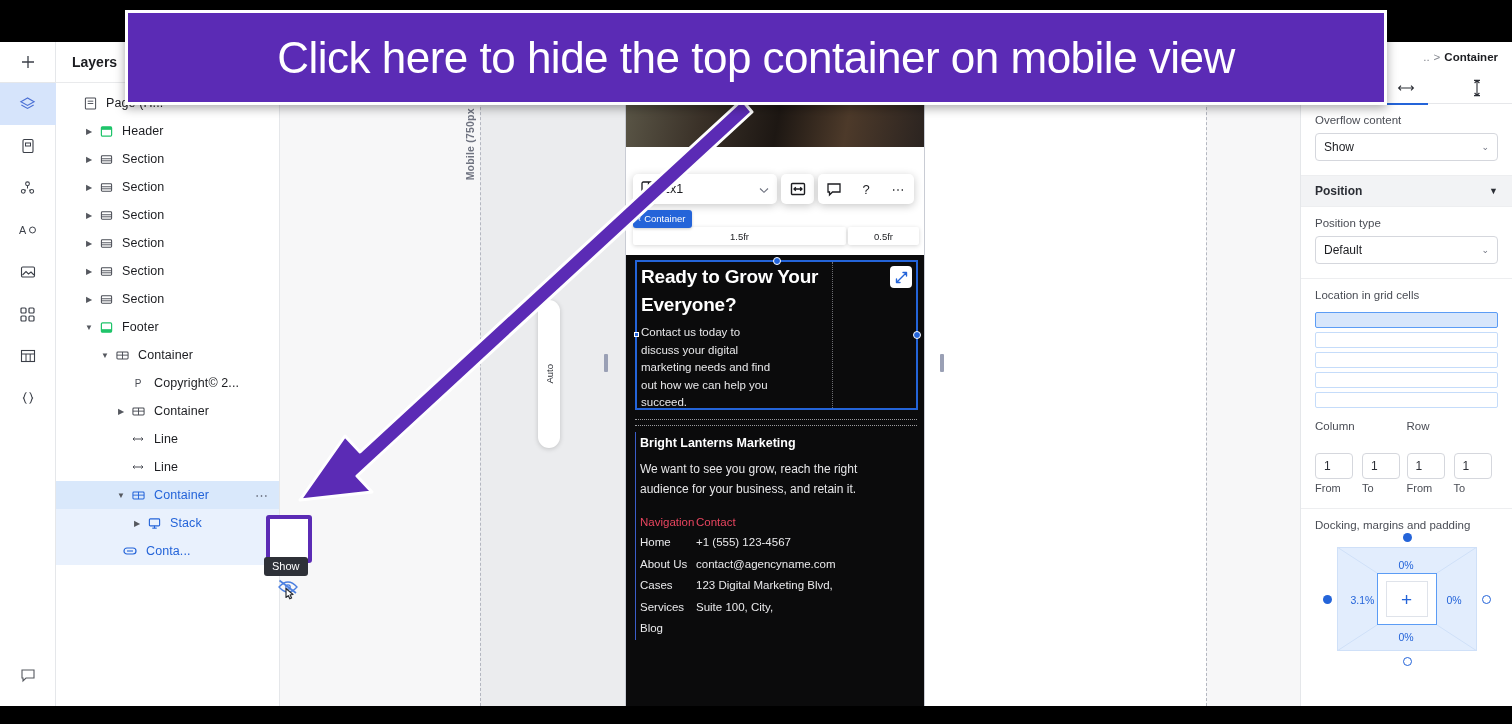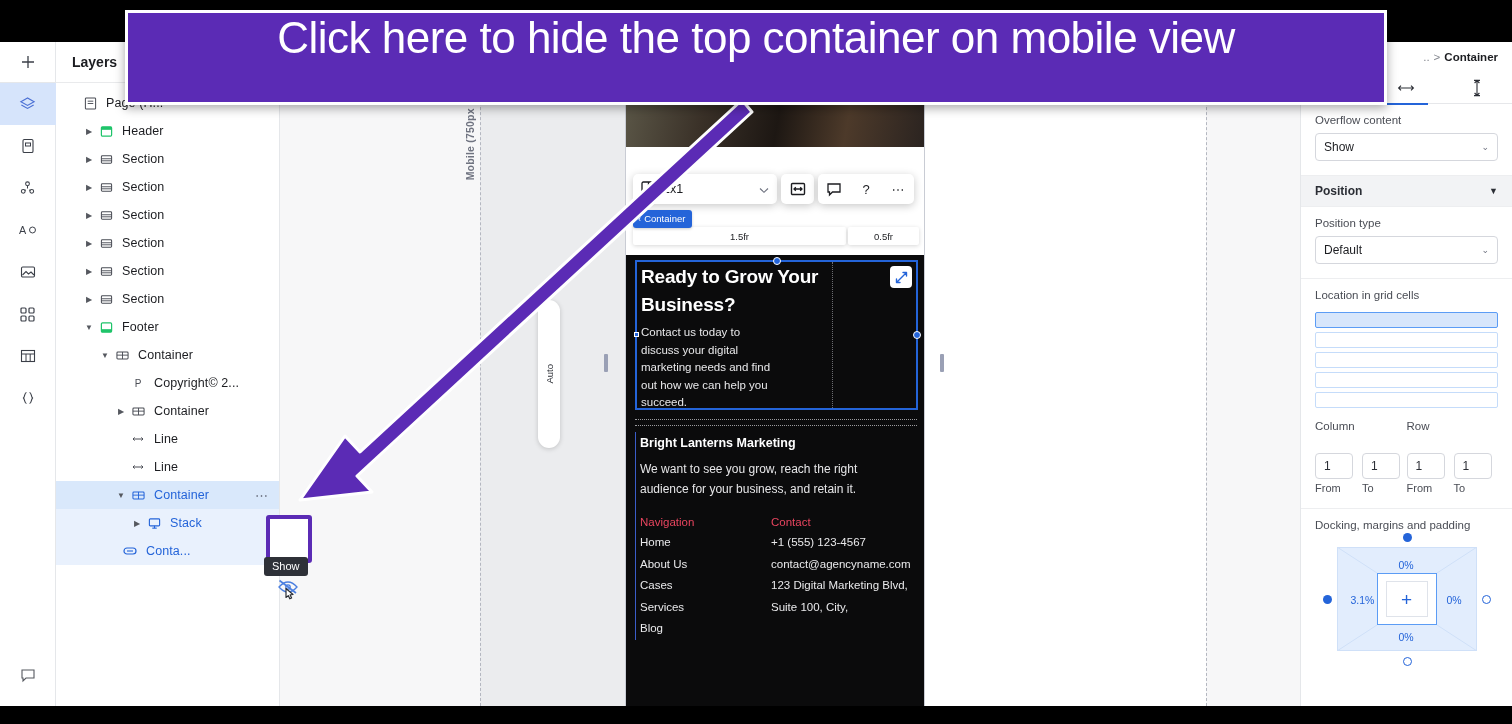--- a/index.html
+++ b/index.html
@@ -239,21 +239,21 @@
     border-left: 1px solid #3a5cc8;
   }
   .foot-h {
     font-size: 12.5px; font-weight: bold; color: #ffffff;
     padding: 4px 0 0 4px;
   }
   .foot-p {
     font-size: 12px; color: #e6e6e8; line-height: 20px;
     padding: 9px 10px 0 4px;
   }
-  .foot-cols { display: flex; padding: 14px 0 0 4px; justify-content: space-between; }
+  .foot-cols { display: flex; padding: 14px 0 0 4px; }
   .fcol { width: 52px; }
   .fcol2 { width: 150px; padding-left: 4px; }
   .fcol-h { font-size: 11.5px; color: #e8455f; line-height: 19px; }
   .fcol-i { font-size: 11.5px; color: #e9e9eb; line-height: 21.5px; }
   .fcol2-i { font-size: 11.5px; color: #e9e9eb; line-height: 21.5px; }
 
   .auto-pill {
     position: absolute; left: 258px; top: 258px;
     width: 22px; height: 148px;
     background: #ffffff; border-radius: 11px;
@@ -355,21 +355,21 @@
   }
   .dk-dot.hollow { background: #fff; border: 1.5px solid #2464d9; }
 
   
   .callout {
     position: absolute; left: 125px; top: 10px;
     width: 1262px; height: 95px;
     background: #5b2bb5;
     border: 3px solid #ffffff;
     box-shadow: 0 3px 10px rgba(0,0,0,.35);
-    display: flex; justify-content: center;
+    display: flex; align-items: center; justify-content: center;
     z-index: 60;
   }
   .callout span {
     color: #ffffff; font-size: 44px; letter-spacing: -.5px;
     font-family: "Liberation Sans", sans-serif;
   }
   .arrow-svg { position: absolute; left: 0; top: 0; z-index: 55;
     pointer-events: none; }
 </style>
 </head>
@@ -641,21 +641,21 @@
 
     <div class="frame">
 
       <div class="hero">
         <div class="hero-t">Why Your Social Media Campaigns Shouldn’t Target Everyone</div>
       </div>
 
       <div class="darkblock">
         <div class="cta">
           <div class="cta-divider"></div>
-          <div class="cta-h">Ready to Grow Your Business?</div>
+          <div class="cta-h">Ready to Grow Your Everyone?</div>
           <div class="cta-p">Contact us today to discuss your digital marketing needs and find out how we can help you succeed.</div>
           <div class="expand-btn">
             <svg width="13" height="13" viewBox="0 0 13 13">
                 <path d="M11.5 1.5 6 7M11.5 1.5H8M11.5 1.5V5M1.5 11.5 7 6M1.5 11.5H5M1.5 11.5V8" stroke="#2464d9" stroke-width="1.4" fill="none" stroke-linecap="round"></path>
               </svg>
           </div>
           <div class="hdl top"></div>
           <div class="hdl rgt"></div>
           <div class="sq-hdl"></div>
         </div>

